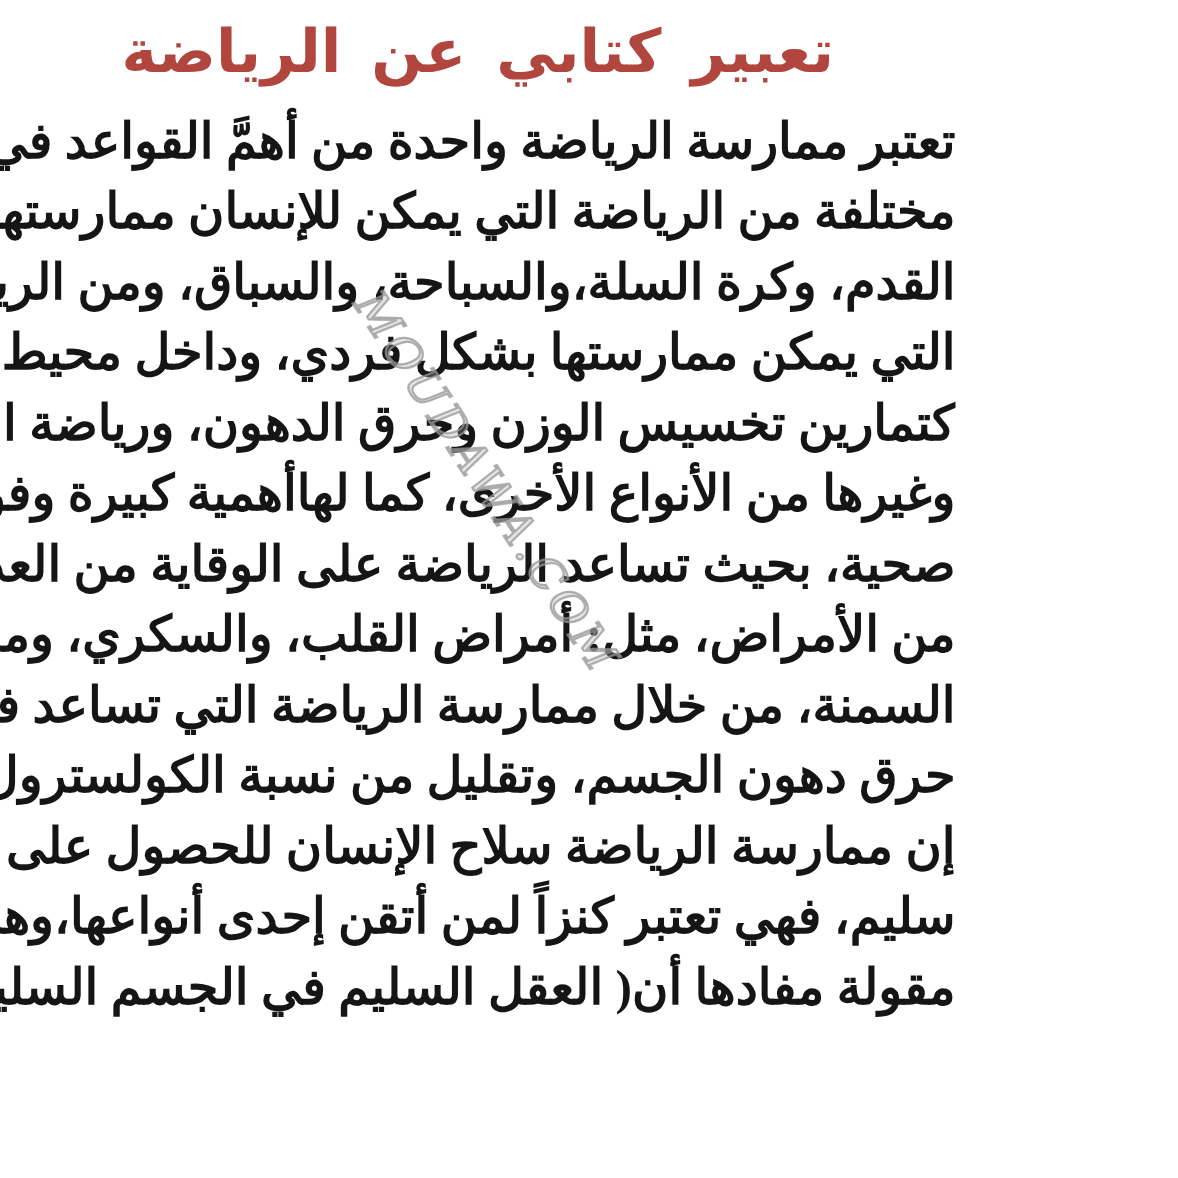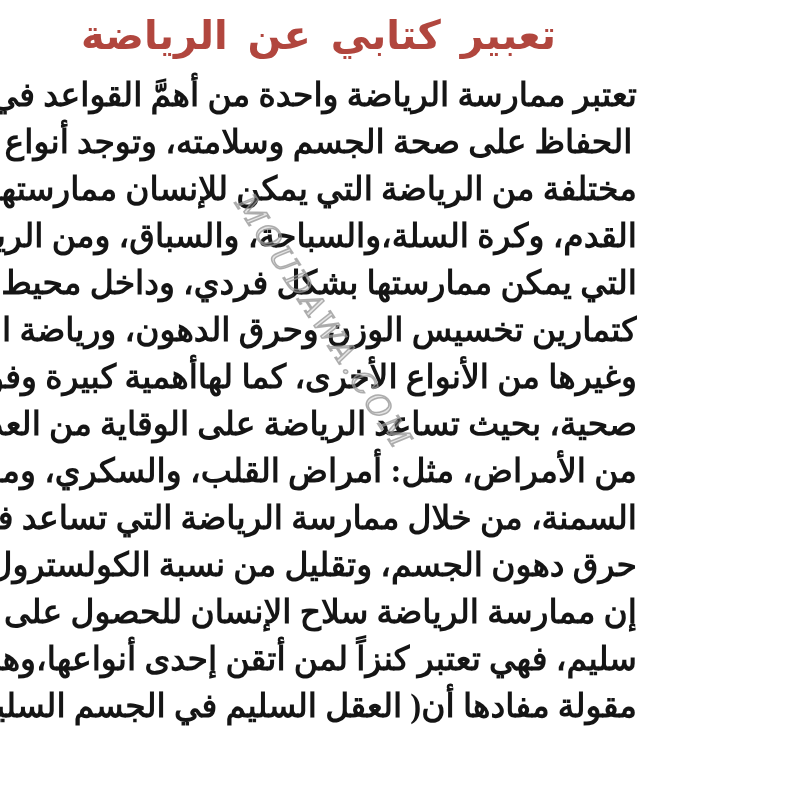--- a/index.html
+++ b/index.html
@@ -52,21 +52,20 @@
 </style>
 </head>
 <body>
 
 <div class="page">
 
   <div class="title">تعبير كتابي  عن الرياضة</div>
 
   <div class="body-text">
     <div class="line">تعتبر ممارسة الرياضة واحدة من أهمَّ القواعد في</div>
-    <div class="line">الحفاظ على صحة الجسم وسلامته، وتوجد أنواع</div>
     <div class="line">مختلفة من الرياضة التي يمكن للإنسان ممارستها، ككرة</div>
     <div class="line">القدم، وكرة السلة،والسباحة، والسباق، ومن الرياضات</div>
     <div class="line">التي يمكن ممارستها بشكل فردي، وداخل محيط المنزل</div>
     <div class="line">كتمارين تخسيس الوزن وحرق الدهون، ورياضة المشي</div>
     <div class="line">وغيرها من الأنواع الأخرى، كما لهاأهمية كبيرة  وفوائد</div>
     <div class="line">صحية، بحيث تساعد الرياضة على الوقاية من العديد</div>
     <div class="line">من الأمراض، مثل: أمراض القلب، والسكري، ومرض</div>
     <div class="line">السمنة، من خلال ممارسة الرياضة التي تساعد في</div>
     <div class="line">حرق دهون الجسم، وتقليل من نسبة الكولسترول الضار</div>
     <div class="line">إن ممارسة الرياضة سلاح الإنسان للحصول على جسم</div>

